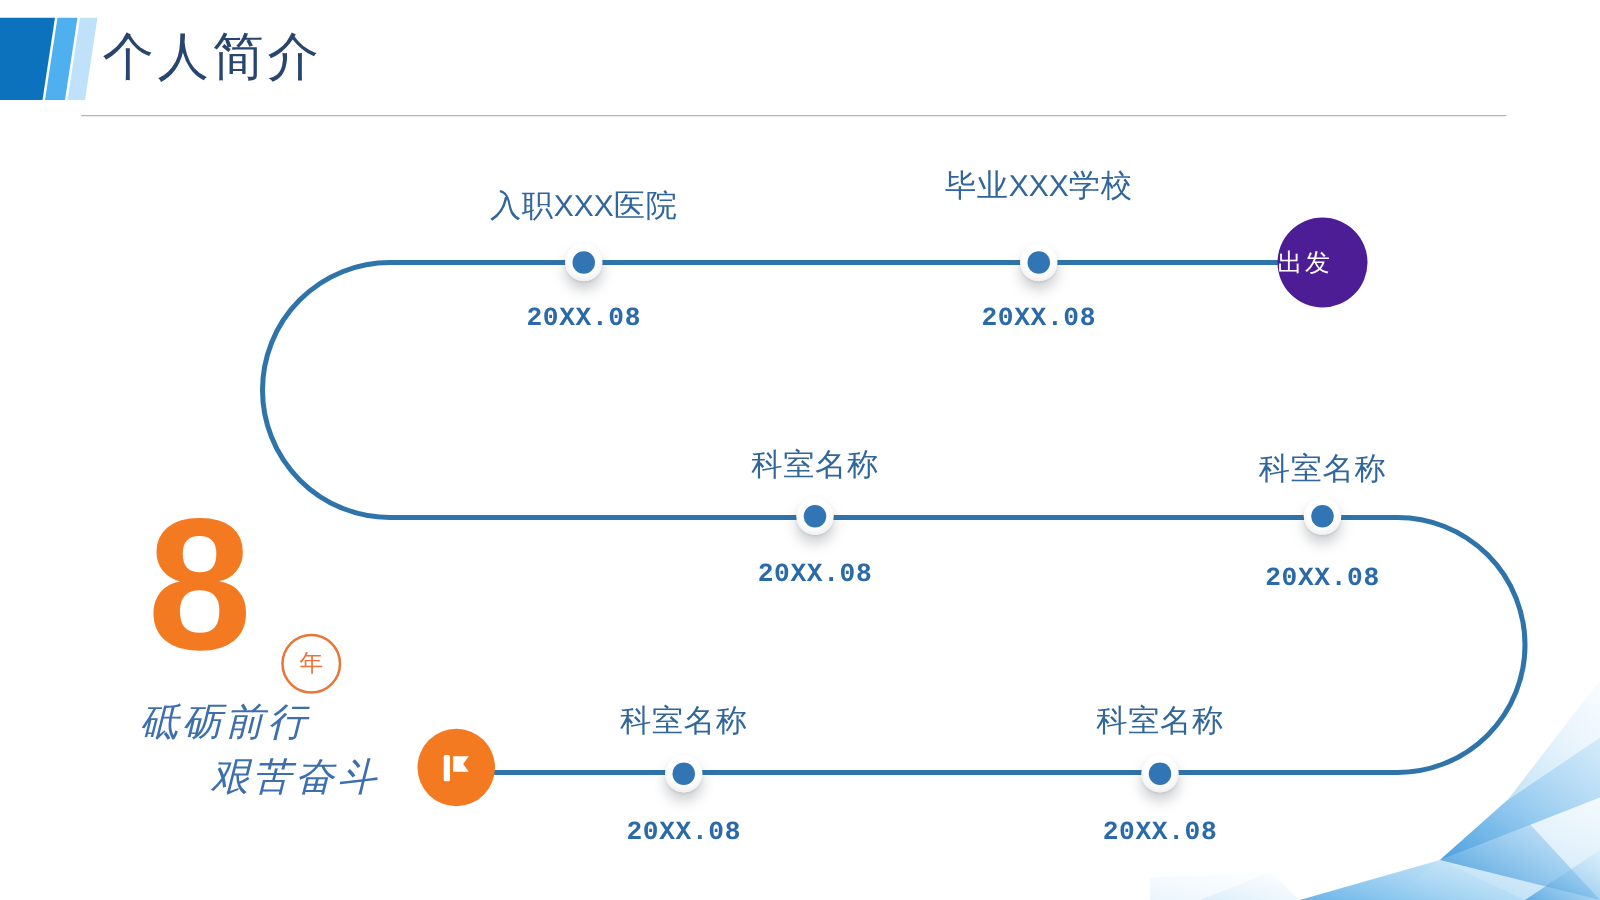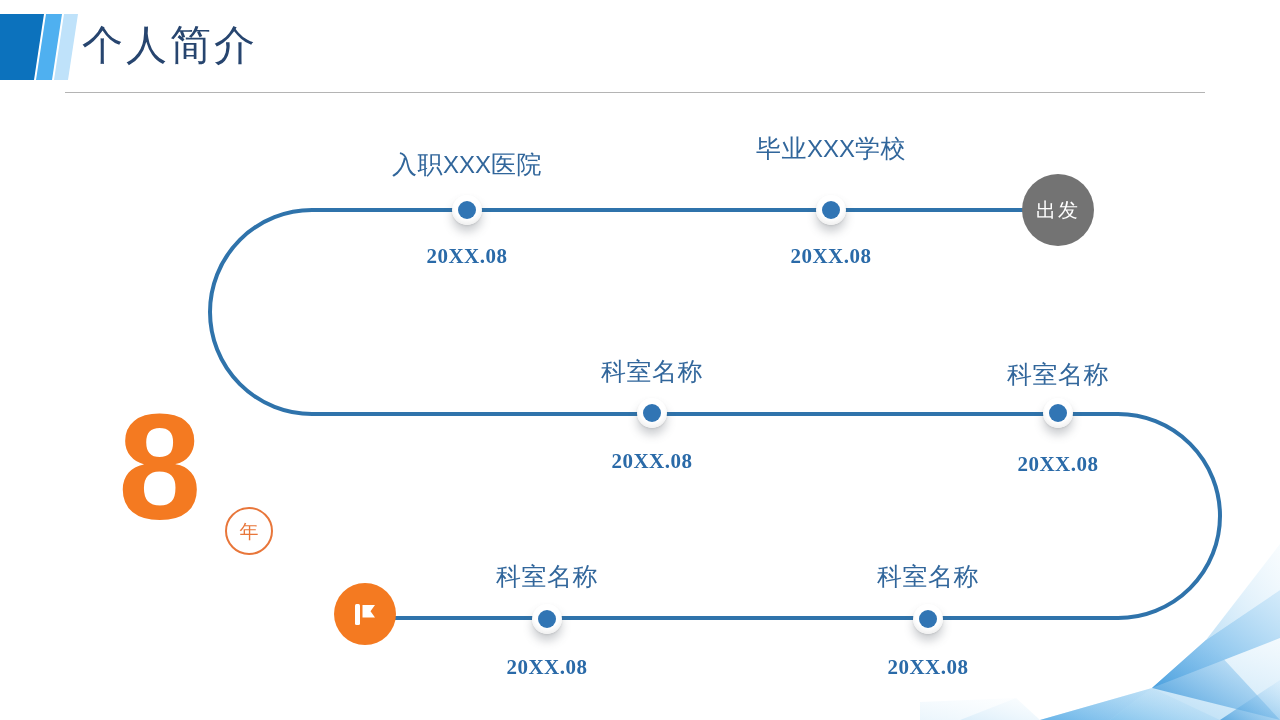--- a/index.html
+++ b/index.html
@@ -126,39 +126,39 @@
     letter-spacing: 0.5px;
   }
   .node-title b {
     font-family: "Liberation Sans", sans-serif;
     font-weight: normal;
     font-size: 24px;
     letter-spacing: 0;
   }
   .node-date {
     position: absolute;
-    font-family: Liberation Serif, serif;
+    font-family: Liberation Mono, monospace;
     font-size: 21px;
     font-weight: bold;
     color: #2a6aa8;
     white-space: nowrap;
     transform: translateX(-50%);
     letter-spacing: 0.5px;
   }
 
   
   #start-node {
     position: absolute;
     width: 72px;
     height: 72px;
     border-radius: 50%;
-    background: #737373;
-    display: flex;
-    align-items: center;
-    justify-content: center;
+    background: #4c1d95;
+    display: flex;
+    align-items: center;
+    justify-content: flex-start;
     margin-left: -36px;
     margin-top: -36px;
   }
   #start-node span {
     font-family: "Liberation Serif", "DejaVu Serif", serif;
     font-size: 20px;
     color: #ffffff;
     letter-spacing: 2px;
     white-space: nowrap;
   }
@@ -313,20 +313,22 @@
       <div class="dot"></div>
     </div>
     <div class="node-date" style="left:928px; top:655px;">20XX.08</div>
   </div>
 
   <div id="years-number">8</div>
   <div id="years-unit">
     <span>年</span>
   </div>
   <div id="motto">
+    <span class="line1">砥砺前行</span>
+    <span class="line2">艰苦奋斗</span>
   </div>
 
   <svg id="corner-deco" viewBox="0 0 360 190">
     <defs>
       <linearGradient id="cg1" x1="0" y1="1" x2="1" y2="0">
         <stop offset="0%" stop-color="#3f9de0" stop-opacity="0.95"></stop>
         <stop offset="100%" stop-color="#9fd2f4" stop-opacity="0.45"></stop>
       </linearGradient>
       <linearGradient id="cg2" x1="0" y1="1" x2="1" y2="0">
         <stop offset="0%" stop-color="#6bb8ea" stop-opacity="0.7"></stop>

